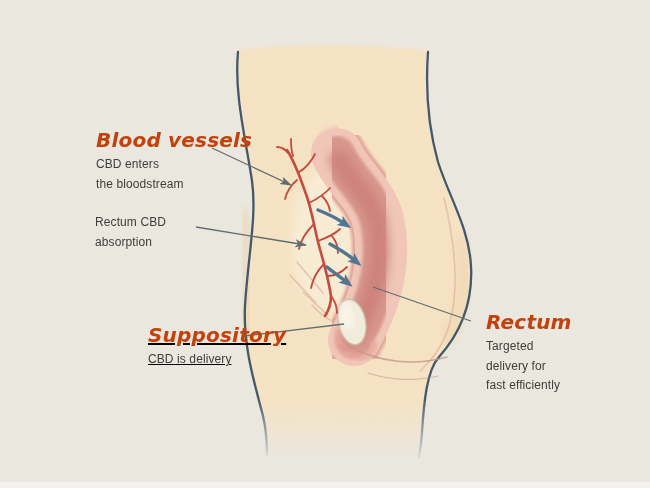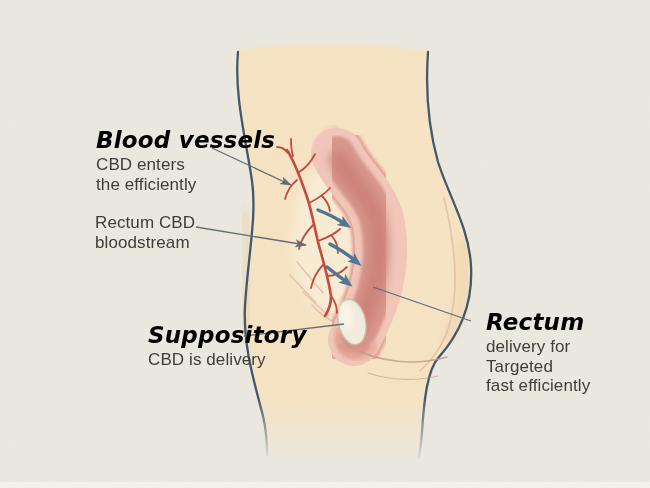--- a/index.html
+++ b/index.html
@@ -6,27 +6,27 @@
   .stage{
     position:relative;width:650px;height:488px;overflow:hidden;
     background:#ece9e1;
     font-family:"Liberation Sans",sans-serif;
   }
   .stage svg{position:absolute;left:0;top:0;}
   .label-block{position:absolute;z-index:5;}
   .lbl-title{
     font-family:"DejaVu Sans",sans-serif;
     font-style:italic;font-weight:600;
-    font-size:23px;line-height:24px;
-    color:#000000;letter-spacing:.2px;
+    font-size:20px;line-height:24px;
+    color:#c2410c;letter-spacing:.2px;
     white-space:nowrap;
   }
   .lbl-body{
     margin-top:3px;
-    font-size:17px;line-height:19.5px;
+    font-size:12px;line-height:19.5px;
     color:#3d3d3a;letter-spacing:.1px;
     white-space:nowrap;
   }
 </style>
 </head>
 <body>
 
 <div class="stage">
 
   <svg width="650" height="488" viewBox="0 0 650 488">
@@ -136,40 +136,40 @@
 
     <rect x="0" y="398" width="650" height="90" fill="url(#fadeBottom)"></rect>
     <rect x="0" y="482" width="650" height="6" fill="#f7f5ef" opacity="0.85"></rect>
     <rect x="0" y="0" width="650" height="488" filter="url(#grain)"></rect>
   </svg>
 
   <div class="label-block" style="left:96px;top:128px;">
     <div class="lbl-title">Blood vessels</div>
     <div class="lbl-body">
       <div>CBD enters</div>
-      <div>the efficiently</div>
+      <div>the bloodstream</div>
     </div>
   </div>
 
   <div class="label-block" style="left:95px;top:210px;">
     <div class="lbl-body">
       <div>Rectum CBD</div>
-      <div>bloodstream</div>
+      <div>absorption</div>
     </div>
   </div>
 
-  <div class="label-block" style="left:148px;top:323px;">
+  <div class="label-block" style="left:148px;top:323px;text-decoration:underline;">
     <div class="lbl-title">Suppository</div>
     <div class="lbl-body">
       <div>CBD is delivery</div>
     </div>
   </div>
 
   <div class="label-block" style="left:486px;top:310px;">
     <div class="lbl-title">Rectum</div>
     <div class="lbl-body">
+      <div>Targeted</div>
       <div>delivery for</div>
-      <div>Targeted</div>
       <div>fast efficiently</div>
     </div>
   </div>
 
 </div>
 
 </body></html>

